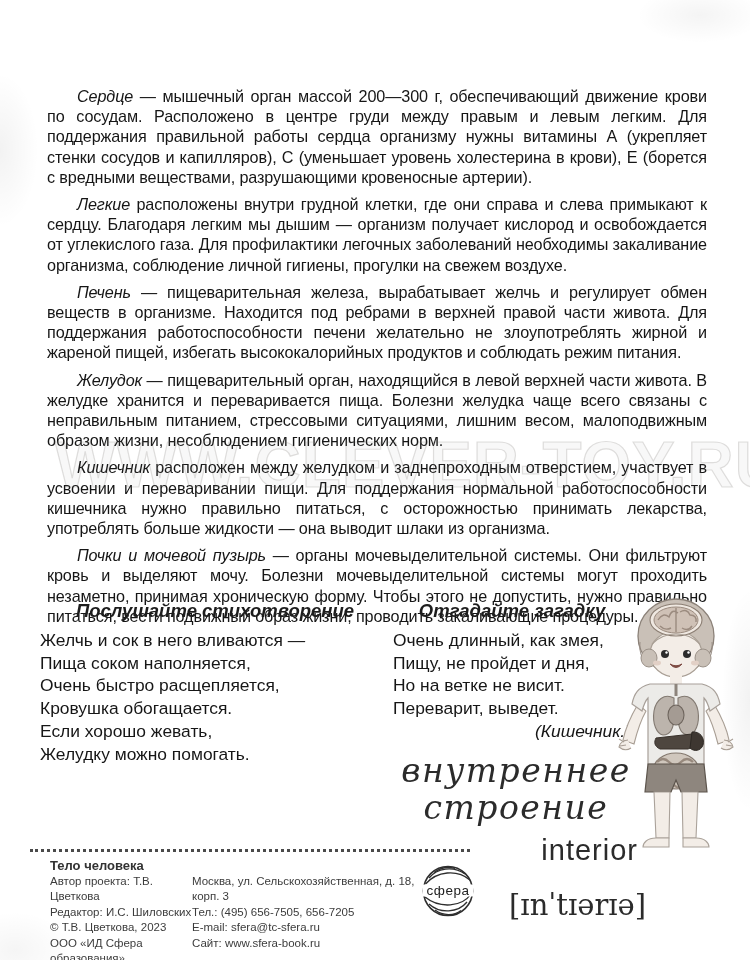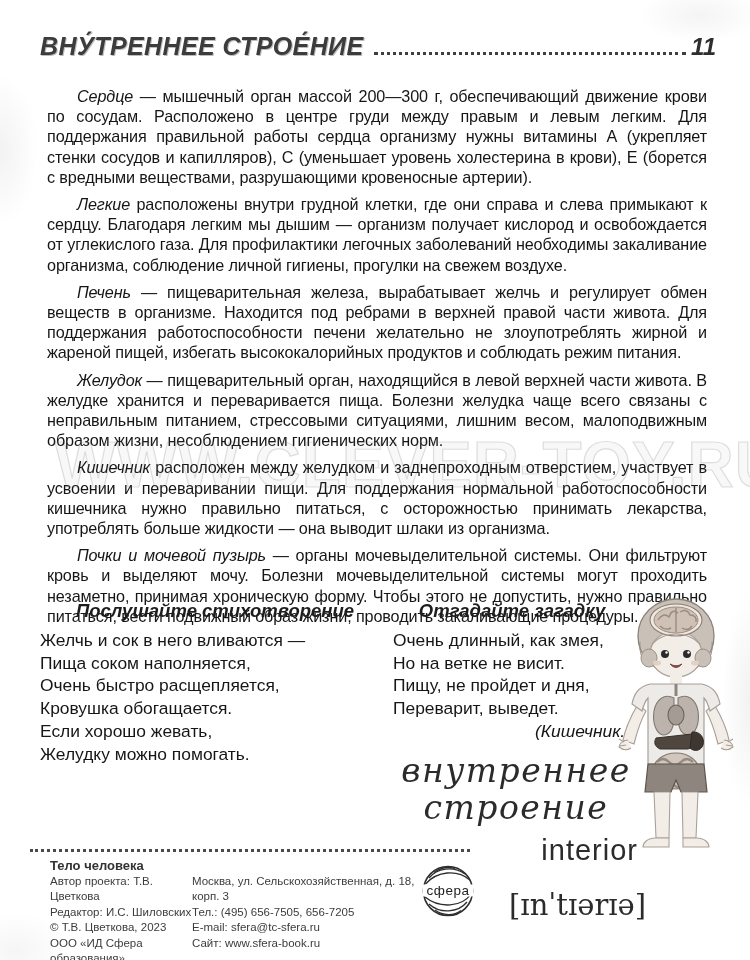--- a/index.html
+++ b/index.html
@@ -50,25 +50,20 @@
   .f-col.c2{left:192px;width:230px;}
   .logo{position:absolute;left:420px;top:863px;width:56px;height:56px;}
 </style>
 </head>
 <body>
 
 <div class="page">
 
   <div class="watermark">WWW.CLEVER-TOY.RU</div>
 
-  <div class="hdr">
-    <h1>ВНУ́ТРЕННЕЕ СТРОЕ́НИЕ</h1>
-    <div class="leader"></div>
-    <span class="pagenum">11</span>
-  </div>
 
   <div class="article">
     <p><span class="lead">Сердце</span><span> — мышечный орган массой 200—300 г, обеспечивающий движение крови по сосудам. Расположено в центре груди между правым и левым легким. Для поддержания правильной работы сердца организму нужны витамины А (укрепляет стенки сосудов и капилляров), С (уменьшает уровень холестерина в крови), Е (борется с вредными веществами, разрушающими кровеносные артерии).</span></p>
     <p><span class="lead">Легкие</span><span> расположены внутри грудной клетки, где они справа и слева примыкают к сердцу. Благодаря легким мы дышим — организм получает кислород и освобождается от углекислого газа. Для профилактики легочных заболеваний необходимы закаливание организма, соблюдение личной гигиены, прогулки на свежем воздухе.</span></p>
     <p><span class="lead">Печень</span><span> — пищеварительная железа, вырабатывает желчь и регулирует обмен веществ в организме. Находится под ребрами в верхней правой части живота. Для поддержания работоспособности печени желательно не злоупотреблять жирной и жареной пищей, избегать высококалорийных продуктов и соблюдать режим питания.</span></p>
     <p><span class="lead">Желудок</span><span> — пищеварительный орган, находящийся в левой верхней части живота. В желудке хранится и переваривается пища. Болезни желудка чаще всего связаны с неправильным питанием, стрессовыми ситуациями, лишним весом, малоподвижным образом жизни, несоблюдением гигиенических норм.</span></p>
     <p><span class="lead">Кишечник</span><span> расположен между желудком и заднепроходным отверстием, участвует в усвоении и переваривании пищи. Для поддержания нормальной работоспособности кишечника нужно правильно питаться, с осторожностью принимать лекарства, употреблять больше жидкости — она выводит шлаки из организма.</span></p>
     <p><span class="lead">Почки и мочевой пузырь</span><span> — органы мочевыделительной системы. Они фильтруют кровь и выделяют мочу. Болезни мочевыделительной системы могут проходить незаметно, принимая хроническую форму. Чтобы этого не допустить, нужно правильно питаться, вести подвижный образ жизни, проводить закаливающие процедуры.</span></p>
   </div>
 
@@ -78,22 +73,22 @@
     <div class="line">Пища соком наполняется,</div>
     <div class="line">Очень быстро расщепляется,</div>
     <div class="line">Кровушка обогащается.</div>
     <div class="line">Если хорошо жевать,</div>
     <div class="line">Желудку можно помогать.</div>
   </div>
 
   <div class="riddle">
     <div class="sec-title">Отгадайте загадку</div>
     <div class="line">Очень длинный, как змея,</div>
+    <div class="line">Пищу, не пройдет и дня,</div>
     <div class="line">Но на ветке не висит.</div>
-    <div class="line">Пищу, не пройдет и дня,</div>
     <div class="line">Переварит, выведет.</div>
     <div class="answer">(Кишечник.)</div>
   </div>
 
 
   <div class="vocab">
     <div class="ru">внутреннее</div>
     <div class="ru">строение</div>
     <div class="en">interior</div>
     <div class="ipa">[ɪnˈtɪərɪə]</div>

